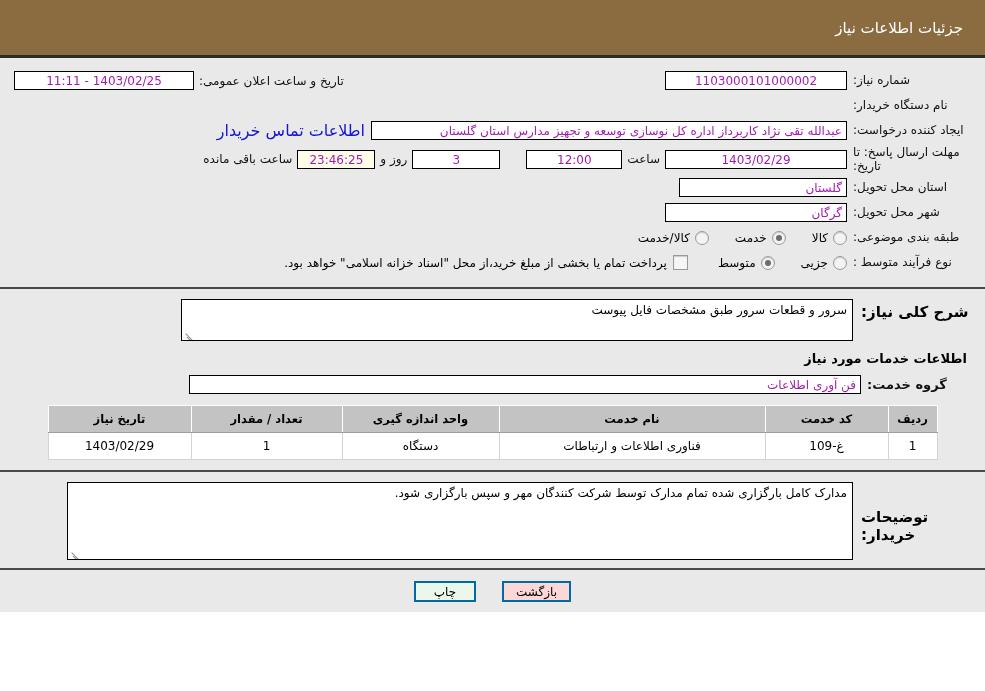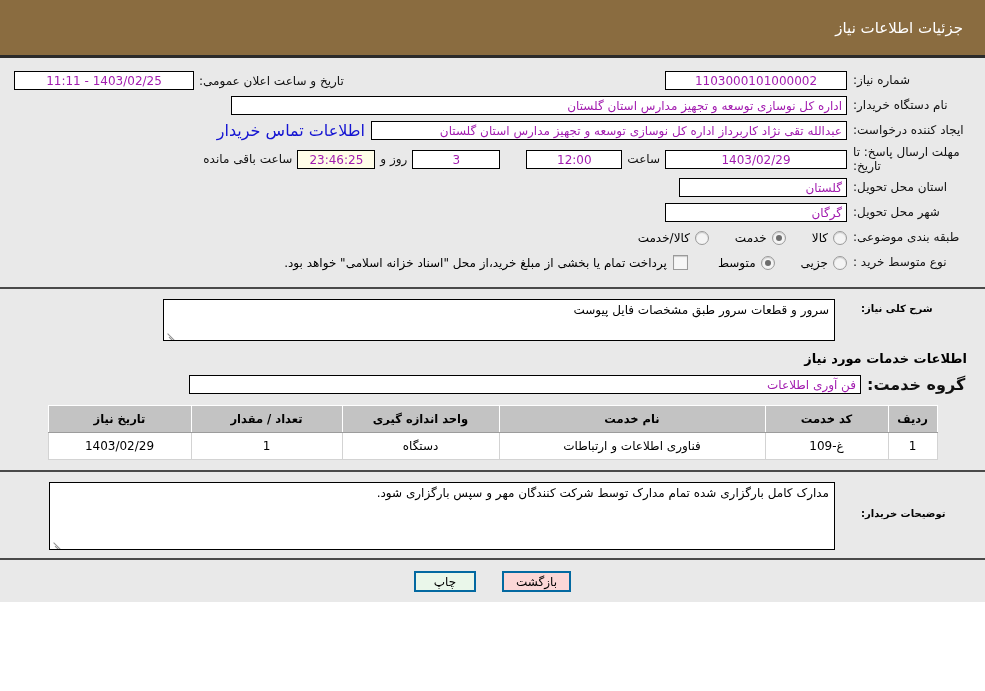--- a/index.html
+++ b/index.html
@@ -222,24 +222,24 @@
   }
 
   
   .ta-row {
     display: flex;
     align-items: flex-start;
     justify-content: flex-start;
   }
   .ta-lbl {
     font-weight: bold;
-    font-size: 10px;
+    font-size: 15px;
     width: 110px;
     text-align: left;
-    padding-left: 26px;
+    padding-left: 8px;
     padding-top: 4px;
     flex: 0 0 auto;
   }
   .ta {
     background: #ffffff;
     border: 1px solid #000000;
     box-sizing: border-box;
     padding: 3px 5px;
     font-size: 12px;
     position: relative;
@@ -345,21 +345,20 @@
   <div class="row">
     <div class="lbl">شماره نیاز:</div>
     <div class="fld center" style="width:182px">1103000101000002</div>
     <div style="flex:1 1 auto"></div>
     <div class="inline-txt">تاریخ و ساعت اعلان عمومی:</div>
     <div class="fld center" style="width:180px">1403/02/25 - 11:11</div>
   </div>
 
   <div class="row">
     <div class="lbl">نام دستگاه خریدار:</div>
-    <div class="fld" style="width:616px">اداره کل نوسازی  توسعه و تجهیز مدارس استان گلستان</div>
   </div>
 
   <div class="row">
     <div class="lbl">ایجاد کننده درخواست:</div>
     <div class="fld" style="width:476px">عبدالله تقی نژاد کاربرداز اداره کل نوسازی  توسعه و تجهیز مدارس استان گلستان</div>
     <div class="link">اطلاعات تماس خریدار</div>
   </div>
 
   <div class="row">
     <div class="lbl two-line">مهلت ارسال پاسخ: تا تاریخ:</div>
@@ -395,21 +394,21 @@
         <span class="radio-lbl">خدمت</span>
       </div>
       <div class="radio-opt">
         <span class="radio"></span>
         <span class="radio-lbl">کالا/خدمت</span>
       </div>
     </div>
   </div>
 
   <div class="row">
-    <div class="lbl">نوع متوسط خرید :</div>
+    <div class="lbl">نوع فرآیند متوسط :</div>
     <div class="radio-group">
       <div class="radio-opt">
         <span class="radio"></span>
         <span class="radio-lbl">جزیی</span>
       </div>
       <div class="radio-opt">
         <span class="radio on"></span>
         <span class="radio-lbl">متوسط</span>
       </div>
     </div>
@@ -427,21 +426,21 @@
     <div class="ta-lbl">شرح کلی نیاز:</div>
     <div class="ta" style="width:672px;height:42px">سرور و قطعات سرور طبق مشخصات فایل پیوست<span class="grip">
         <i style="width:11px;top:8px;"></i>
           <i style="width:7px;top:10px;left:2px;"></i>
       </span></div>
   </div>
 
   <div class="sect-title">اطلاعات خدمات مورد نیاز</div>
 
   <div class="row">
-    <div class="lbl" style="width:104px;font-weight:bold;font-size:16px">گروه خدمت:</div>
+    <div class="lbl" style="width:104px;font-weight:bold;font-size:13px">گروه خدمت:</div>
     <div class="fld" style="width:672px">فن آوری اطلاعات</div>
   </div>
 
   <div style="margin-top:10px">
     <table class="grid">
       <thead>
         <tr>
           <th style="width:38px">ردیف</th>
           <th style="width:112px">کد خدمت</th>
           <th>نام خدمت</th>
@@ -461,21 +460,21 @@
         </tr>
       </tbody>
     </table>
   </div>
 
 </div>
 
 <div class="panel section-c">
   <div class="ta-row">
     <div class="ta-lbl" style="padding-top:26px">توضیحات خریدار:</div>
-    <div class="ta" style="width:786px;height:68px">مدارک کامل بارگزاری شده تمام مدارک توسط شرکت کنندگان مهر و سپس بارگزاری شود.<span class="grip">
+    <div class="ta" style="width:786px;height:78px">مدارک کامل بارگزاری شده تمام مدارک توسط شرکت کنندگان مهر و سپس بارگزاری شود.<span class="grip">
         <i style="width:11px;top:8px;"></i>
           <i style="width:7px;top:10px;left:2px;"></i>
       </span></div>
   </div>
 </div>
 
 <div class="btnbar">
   <div class="btn back">بازگشت</div>
   <div class="btn print">چاپ</div>
 </div>

